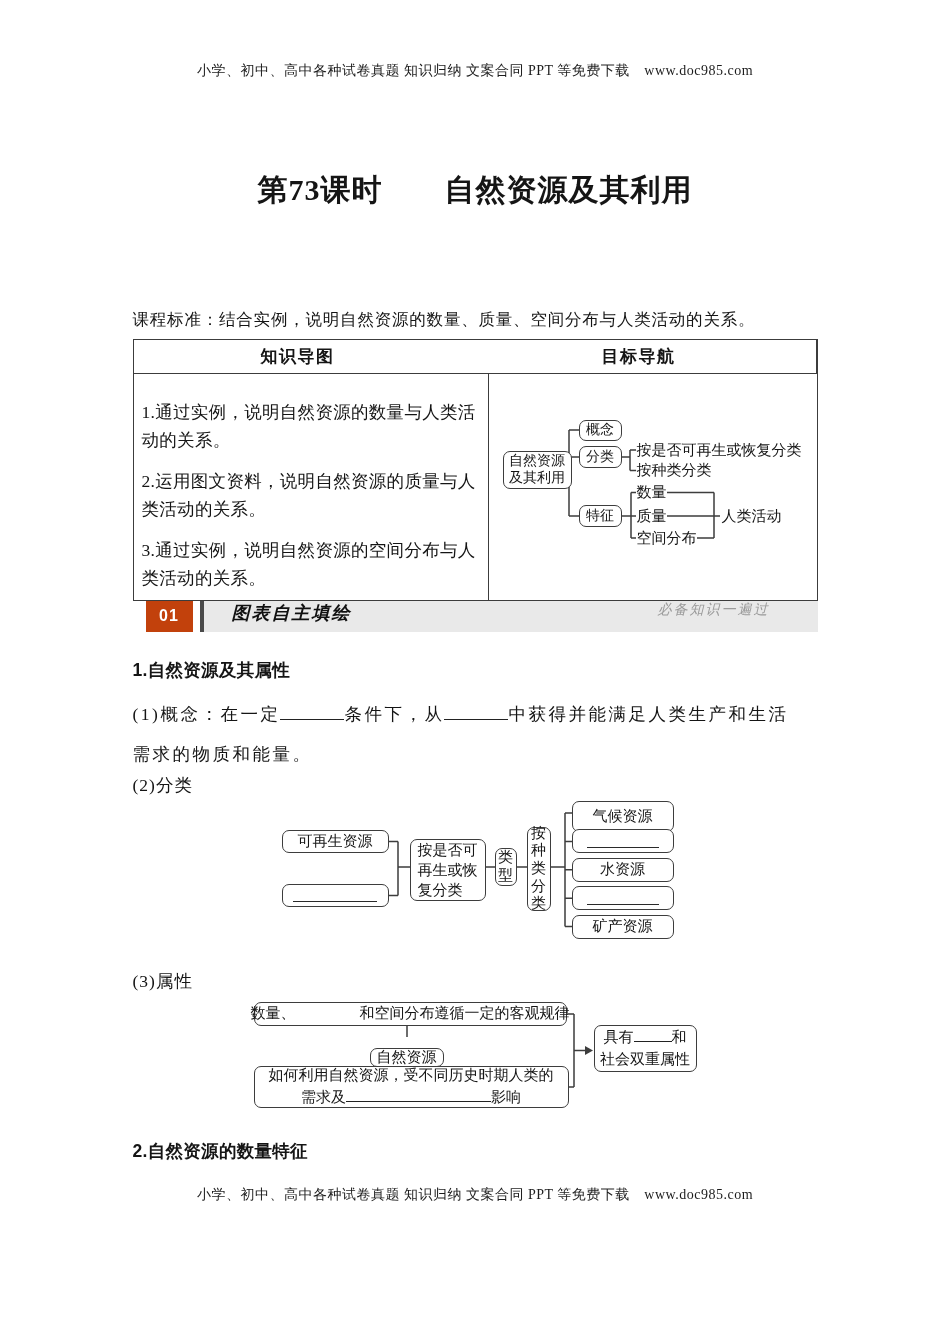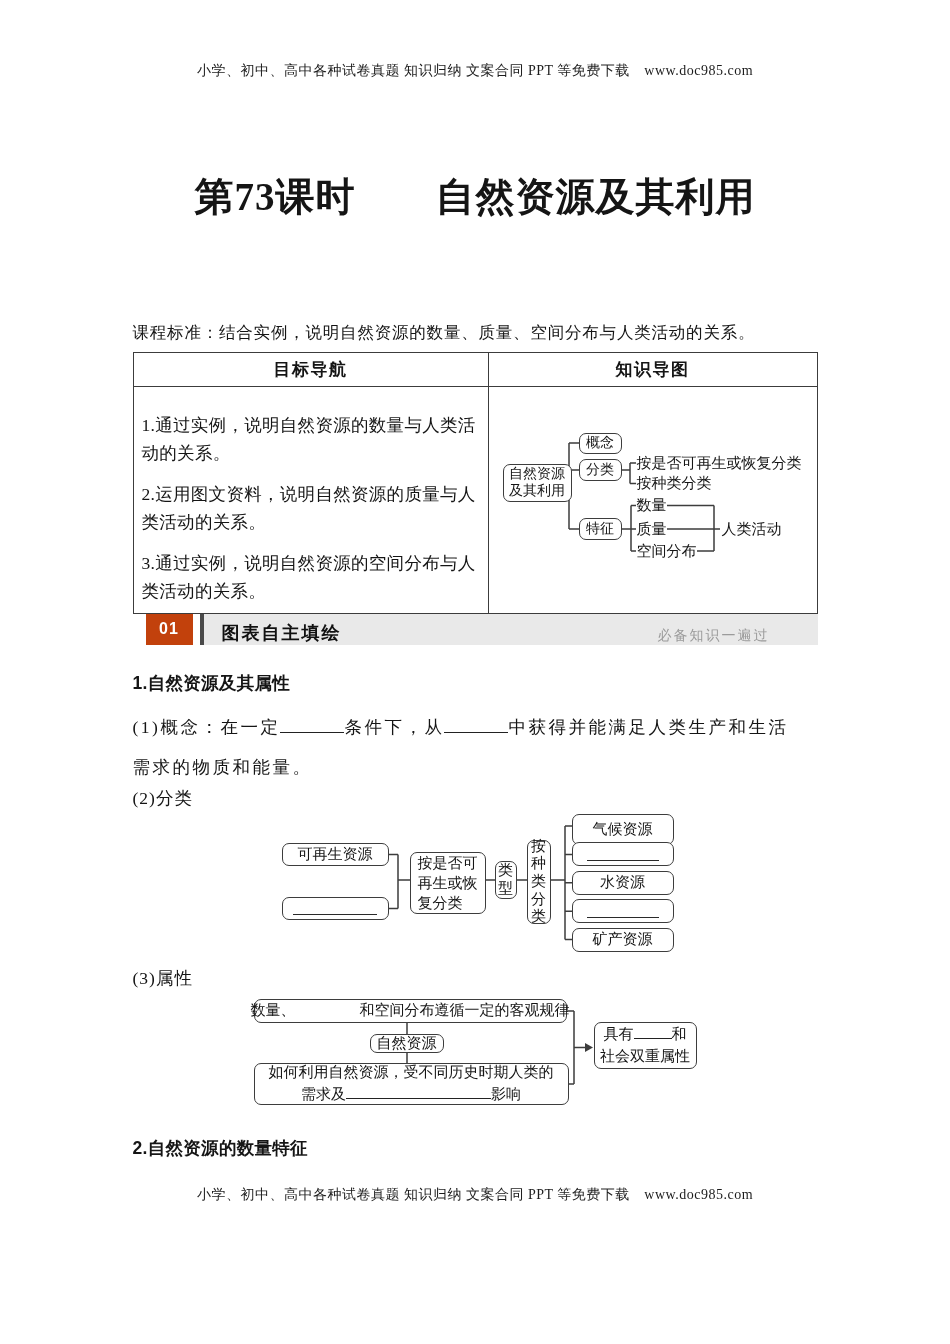--- a/index.html
+++ b/index.html
@@ -2,21 +2,21 @@
 <html><head>
 <meta charset="utf-8">
 <style>
   html,body{margin:0;padding:0;background:#fff;}
   .page{
     position:relative;width:950px;height:1344px;background:#ffffff;overflow:hidden;
     font-family:"Liberation Serif","DejaVu Serif",serif;color:#151515;
   }
   .sans{font-family:"Liberation Sans","DejaVu Sans",sans-serif;}
   .header-line{padding-top:62px;font-size:14px;letter-spacing:.5px;color:#1c1c1c;text-align:center;}
-  .doc-title{margin-top:90px;font-size:39px;font-weight:bold;text-align:center;letter-spacing:1px;}
+  .doc-title{margin-top:90px;font-size:30px;font-weight:bold;text-align:center;letter-spacing:1px;}
   .content{width:685px;margin:0 auto;}
   .course-line{margin-top:97px;font-size:16.5px;letter-spacing:.8px;line-height:1.45;}
 
   
   .tbl{margin-top:7px;border:1.6px solid #3c3c3c;}
   .tbl-head{display:flex;border-bottom:1.6px solid #3c3c3c;}
   .tbl-head .cell{height:33px;display:flex;align-items:center;justify-content:center;
     font-size:17px;font-weight:600;letter-spacing:1.5px;}
   .tbl-body{display:flex;height:226px;justify-content:flex-end;}
   .c1{width:355px;border-right:1.6px solid #3c3c3c;box-sizing:border-box;}
@@ -38,21 +38,21 @@
   .mindmap{position:absolute;left:2px;top:45px;width:322px;height:136px;font-size:15px;}
   .mindmap .bx{font-size:14px;}
 
   
   .secbar{display:flex;align-items:stretch;height:31px;margin-top:0;}
   .secbar-num{width:47px;margin-left:13px;background:#c2410c;color:#fff;
     display:flex;align-items:center;justify-content:center;
     font-family:"Liberation Sans","DejaVu Sans",sans-serif;font-weight:bold;font-size:16px;letter-spacing:1px;}
   .secbar-gap{width:7px;background:#fff;}
   .secbar-rule{width:4px;background:#4a4a4a;}
-  .secbar-band{flex:1;background:#e9e9e9;display:flex;align-items:flex-end;padding-left:18px;}
+  .secbar-band{flex:1;background:#e9e9e9;display:flex;align-items:flex-start;padding-left:28px;font-style:italic;}
   .secbar-title{font-family:"Liberation Sans","DejaVu Sans",sans-serif;font-weight:bold;
     font-size:18px;letter-spacing:2px;color:#111;}
   .secbar-sub{margin-left:auto;padding-right:48px;color:#9b9b9b;font-size:14px;letter-spacing:2px;
     font-family:"Liberation Sans","DejaVu Sans",sans-serif;}
 
   .h-bold{margin-top:26px;font-family:"Liberation Sans","DejaVu Sans",sans-serif;
     font-weight:bold;font-size:17.5px;letter-spacing:.3px;}
   .concept-l1{margin-top:20px;font-size:17.5px;letter-spacing:2.5px;white-space:nowrap;}
   .concept-l2{margin-top:16px;font-size:17.5px;letter-spacing:2.5px;}
   .sub-label{margin-top:7px;font-size:17.5px;letter-spacing:1px;}
@@ -72,22 +72,22 @@
   <div class="header-line">小学、初中、高中各种试卷真题 知识归纳 文案合同 PPT 等免费下载　www.doc985.com</div>
 
   <div class="doc-title">第73课时　　自然资源及其利用</div>
 
   <div class="content">
 
     <div class="course-line">课程标准：结合实例，说明自然资源的数量、质量、空间分布与人类活动的关系。</div>
 
     <div class="tbl">
       <div class="tbl-head sans">
+        <div class="cell c2">知识导图</div>
         <div class="cell c1">目标导航</div>
-        <div class="cell c2">知识导图</div>
       </div>
       <div class="tbl-body">
         <div class="c1">
           <div class="goals">
             <p>1.通过实例，说明自然资源的数量与人类活动的关系。</p>
             <p>2.运用图文资料，说明自然资源的质量与人类活动的关系。</p>
             <p>3.通过实例，说明自然资源的空间分布与人类活动的关系。</p>
           </div>
         </div>
         <div class="c2">
@@ -157,34 +157,34 @@
       <div class="bx" style="left:292px;top:30.4px;width:102px;height:24px;">
         <span class="ublank" style="width:72px;bottom:4px;"></span>
       </div>
       <div class="bx" style="left:292px;top:58.8px;width:102px;height:24px;">水资源</div>
       <div class="bx" style="left:292px;top:87.2px;width:102px;height:24px;">
         <span class="ublank" style="width:72px;bottom:4px;"></span>
       </div>
       <div class="bx" style="left:292px;top:115.6px;width:102px;height:24px;">矿产资源</div>
     </div>
 
-    <div class="sub-label" style="margin-top:4px;">(3)属性</div>
+    <div class="sub-label" style="margin-top:20px;">(3)属性</div>
 
     <div class="dg attr-dg">
       <svg class="wires" width="450" height="118">
         <path d="M155,29 V40 M155,59 V69"></path>
         <path d="M315,17 H322 M322,17 V53.5 M317,90 H322 M322,90 V53.5 M322,53.5 H333"></path>
         <polygon points="333,49 333,58 341,53.5" fill="#3d3d3d" stroke="none"></polygon>
       </svg>
       <div class="bx attr-line" style="left:2px;top:5px;width:313px;height:24px;gap:32px;">
         <span>数量、</span>
           <span class="blank" style="width:36px;"></span>
           <span>和空间分布遵循一定的客观规律</span>
       </div>
-      <div class="bx" style="left:118px;top:40px;width:74px;height:19px;">自然资源</div>
+      <div class="bx" style="left:118px;top:51px;width:74px;height:19px;">自然资源</div>
       <div class="bx" style="left:2px;top:69px;width:315px;height:42px;flex-direction:column;align-items:center;padding:1px 8px;line-height:1.45;">
         <div class="attr-line">如何利用自然资源，受不同历史时期人类的</div>
         <div class="attr-line">
           <span>需求及</span><span class="blank" style="width:145px;"></span><span>影响</span>
         </div>
       </div>
       <div class="bx" style="left:342px;top:28px;width:103px;height:47px;flex-direction:column;line-height:1.5;">
         <div class="attr-line">
           <span>具有</span><span class="blank" style="width:38px;"></span><span>和</span>
         </div>

